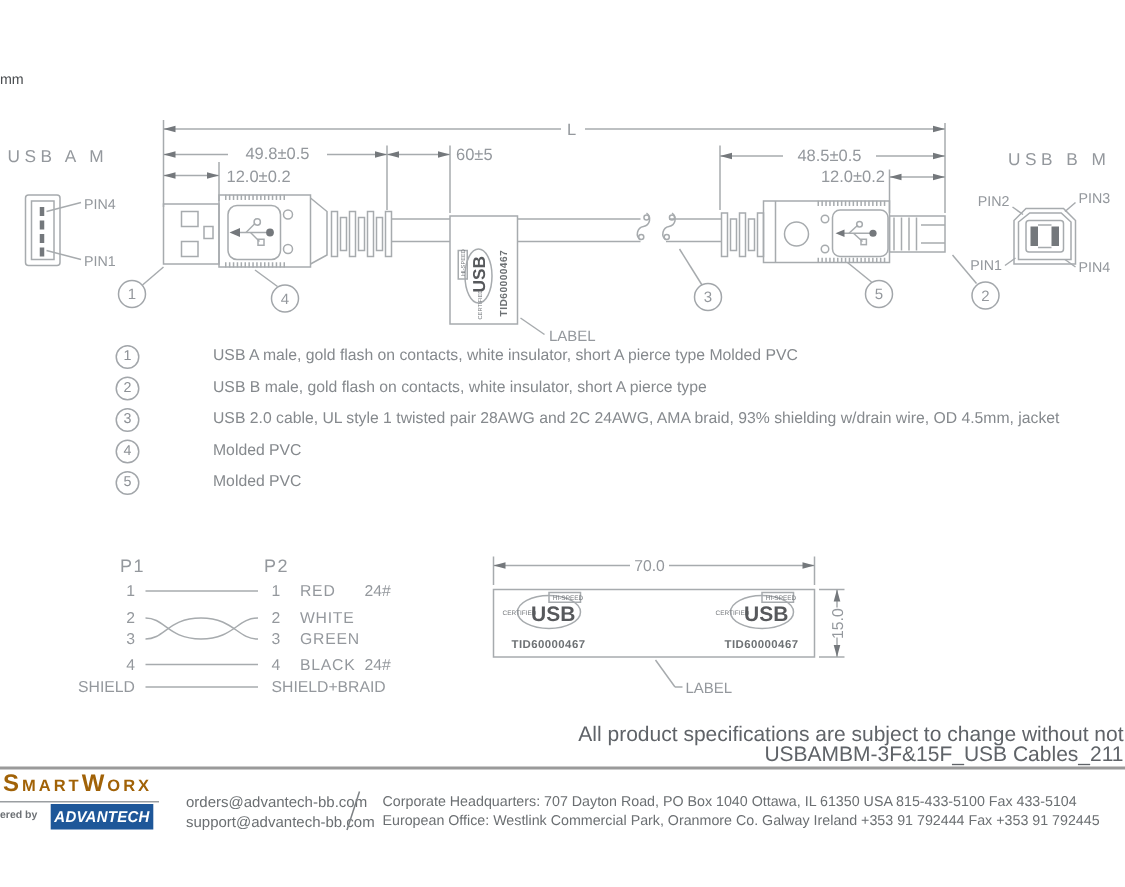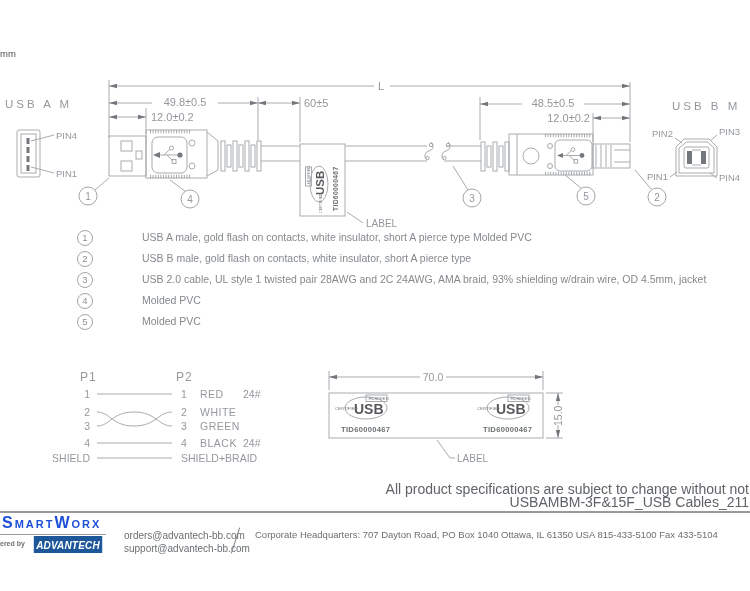--- a/index.html
+++ b/index.html
@@ -12,21 +12,21 @@
   .cad{fill:#94989d;}
   .ln{stroke:#a7abae;fill:none;stroke-width:1;}
   .fil{fill:#74787c;stroke:none;}
   .note-row{position:absolute;left:0;height:16px;}
   .note-circ{position:absolute;left:77px;top:0;width:14px;height:14px;border:1px solid #a2a6aa;
              border-radius:50%;text-align:center;line-height:14px;font-size:9.5px;color:#8d9196;}
   .note-text{position:absolute;left:110px;top:1px;font-size:10.5px;color:#85898d;white-space:nowrap;padding-left:32px;}
   .disc{right:1px;font-size:14px;color:#5f6368;white-space:nowrap;}
   .footer-rule{left:0;top:511px;width:750px;height:2px;background:#9a9a9a;}
   .brand{left:2px;top:514px;font-variant:small-caps;font-size:16px;font-weight:600;
-         letter-spacing:2px;color:#1d4ed8;}
+         letter-spacing:2px;color:#a16207;}
   .brand-rule{left:0;top:534px;width:106px;height:1px;background:#9a9ea1;}
   .poweredby{left:0;top:540px;font-size:7px;font-weight:bold;color:#6e7276;}
   .advbox{left:32px;top:536px;width:72px;height:17px;background:#1e5799;color:#fff;
           display:flex;align-items:center;justify-content:center;font-size:10.5px;
           font-weight:bold;font-style:italic;letter-spacing:.2px;transform:scaleX(.95);}
   .email{left:124px;font-size:10px;color:#6b6f72;white-space:nowrap;}
   .slash{left:235px;top:527px;width:1px;height:27px;background:#7d8184;transform:rotate(18deg);}
   .addr{left:243px;font-size:9.5px;color:#6b6f72;white-space:nowrap;margin-left:12px;}
 </style>
 </head>
@@ -331,14 +331,15 @@
 
   <div class="abs footer-rule"></div>
   <div class="abs brand">SmartWorx</div>
   <div class="abs brand-rule"></div>
   <div class="abs poweredby">ered by</div>
   <div class="abs advbox">ADVANTECH</div>
   <div class="abs email" style="top:530px">orders@advantech-bb.com</div>
   <div class="abs email" style="top:543px">support@advantech-bb.com</div>
   <div class="abs slash"></div>
   <div class="abs addr" style="top:529px">Corporate Headquarters: 707 Dayton Road, PO Box 1040 Ottawa, IL 61350 USA   815-433-5100   Fax 433-5104</div>
+  <div class="abs addr" style="top:542px">European Office:  Westlink Commercial Park, Oranmore Co. Galway Ireland  +353 91 792444  Fax +353 91 792445</div>
 
 </div>
 
 </body></html>

